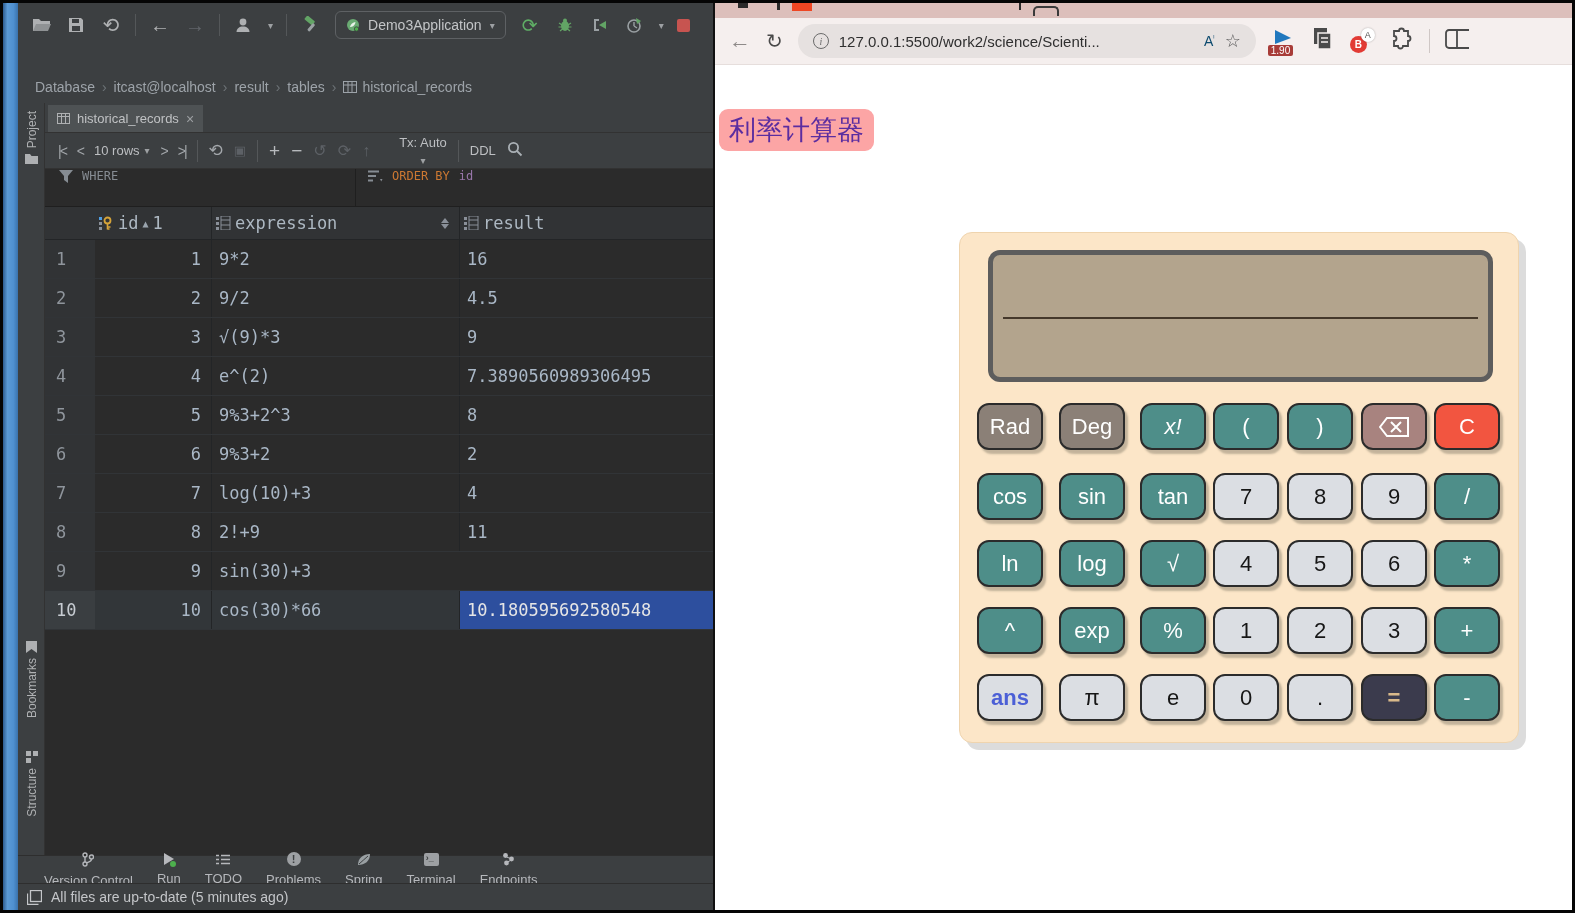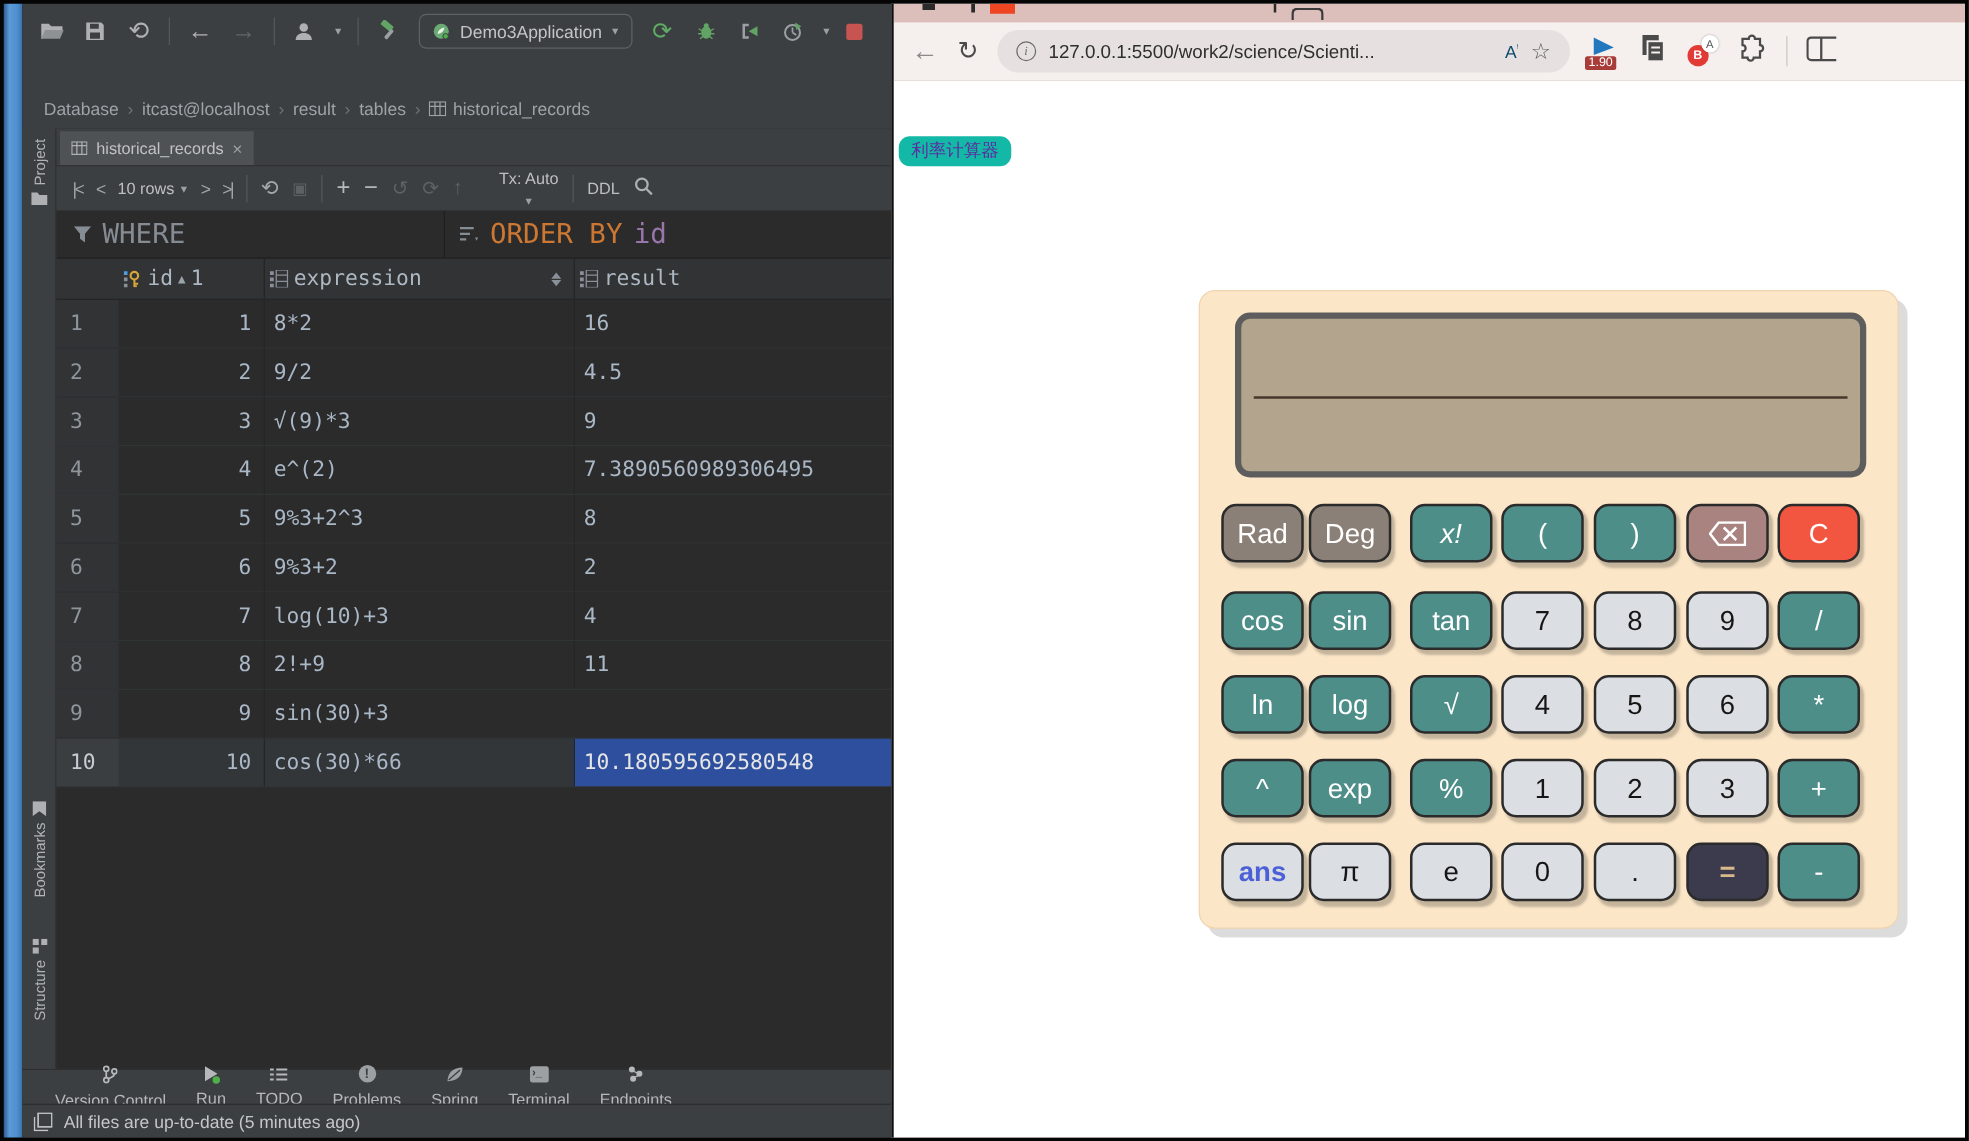--- a/index.html
+++ b/index.html
@@ -43,21 +43,21 @@
   .tab-close { color:#9da0a3; font-size:14px; line-height:1; }
 
   .gridbar { height:36px; background:#3c3f41; display:flex; align-items:center; gap:11px;
     padding:0 13px; font-size:13px; color:#a3a7ab; flex:none; border-bottom:1px solid #323232; }
   .gb-ico { color:#a3a7ab; font-size:14px; letter-spacing:-2px; }
   .gb-dim { color:#5d6166; }
   .gb-txt { display:flex; align-items:center; gap:5px; color:#bdbfc2; }
   .plusminus { font-size:19px; color:#b7babd; }
 
   .filterbar { height:38px; background:#2b2b2b; border-bottom:1px solid #1f1f1f; display:flex;
-    align-items:center; font-family:"DejaVu Sans Mono",monospace; font-size:22px; flex:none; }
+    align-items:flex-start; font-family:"DejaVu Sans Mono",monospace; font-size:12px; flex:none; }
   .filter-left { width:310px; display:flex; align-items:center; gap:9px; padding-left:14px; color:#868c93; flex:none; }
   .filter-div { width:1px; height:100%; background:#1f1f1f; flex:none; }
   .filter-right { display:flex; align-items:center; gap:9px; padding-left:12px; }
   .kw-orange { color:#cc7832; }
   .kw-purple { color:#9876aa; }
 
   .grid-header { height:33px; background:#313335; display:flex; align-items:center;
     font-family:"DejaVu Sans Mono",monospace; font-size:17px; color:#adb8c2; flex:none;
     border-bottom:1px solid #232527; }
   .h-gutter { width:50px; height:100%; flex:none; }
@@ -126,37 +126,37 @@
   .flag-badge { position:absolute; left:-3px; bottom:-2px; background:#a83c38; color:#fff; font-size:10px;
     padding:0 3px; border-radius:2px; }
   .red-ext { position:relative; width:26px; height:26px; flex:none; }
   .red-circle { position:absolute; left:1px; bottom:1px; width:17px; height:17px; border-radius:50%;
     background:#e23b35; color:#fff; font-size:10px; font-weight:bold; display:flex; align-items:center; justify-content:center; }
   .a-bubble { position:absolute; right:0; top:0; width:14px; height:14px; border-radius:50%; background:#fff;
     box-shadow:0 0 2px rgba(0,0,0,.3); color:#555; font-size:9px; display:flex; align-items:center; justify-content:center; }
   .b-div { width:1px; height:24px; background:#cfc7c5; flex:none; }
 
   .page { flex:1; position:relative; background:#fff; }
-  .rate-link { position:absolute; left:4px; top:44px; background:#14b8a6; color:#5b2da0;
-    font-size:14px; padding:3px 10px; border-radius:9px; }
+  .rate-link { position:absolute; left:4px; top:44px; background:#fca5a5; color:#5b2da0;
+    font-size:27px; padding:3px 10px; border-radius:9px; }
 
   .calc { position:absolute; left:244px; top:167px; width:560px; height:511px; background:#fce6c8;
     border:1px solid #efd4ae; border-radius:13px; box-shadow:7px 7px 0 #dcdcdc; }
   .calc-display { position:absolute; left:28px; top:17px; width:505px; height:132px; background:#b3a48d;
     border:5px solid #5d5d5d; border-radius:12px; }
   .calc-display-line { position:absolute; left:10px; right:10px; top:62px; border-top:2px solid #45382b; }
   .calc-rows { position:absolute; left:0; top:149px; width:100%; }
   .calc-row { display:flex; padding-left:17px; }
   .calc-row:nth-child(1) { margin-top:21px; }
   .calc-row:nth-child(2) { margin-top:23px; }
   .calc-row:nth-child(n+3) { margin-top:20px; }
   .calc-btn { width:66px; height:47px; border:2px solid #2b2b2b; border-radius:12px;
     display:flex; align-items:center; justify-content:center; font-size:22px;
     box-shadow:3px 4px 2px rgba(165,152,130,.65); font-family:"Liberation Sans",sans-serif; }
-  .calc-btn:nth-child(2) { margin-left:4px;text-align:center; }
+  .calc-btn:nth-child(2) { margin-left:16px;text-align:center; }
   .calc-btn:nth-child(3) { margin-left:15px; }
   .calc-btn:nth-child(4) { margin-left:7px; }
   .calc-btn:nth-child(5) { margin-left:8px; }
   .calc-btn:nth-child(6) { margin-left:8px; }
   .calc-btn:nth-child(7) { margin-left:7px; }
   .k-func   { background:#4e8e89; color:#fff; }
   .k-digit  { background:#dbdee3; color:#161616; }
   .k-mode   { background:#8b8077; color:#fff; }
   .k-back   { background:#a8837f; color:#fff; }
   .k-danger { background:#f25540; color:#fff; }
@@ -390,21 +390,21 @@
                 <path d="M5 4h9M5 9h9" stroke="#8a9099"></path>
               </svg>
             <span>result</span>
           </div>
         </div>
 
         <div class="grid-rows" id="grid-rows">
             <div class="row">
               <div class="g-gutter">1</div>
               <div class="c-id">1</div>
-              <div class="c-expr">8*2</div>
+              <div class="c-expr">9*2</div>
               <div class="c-result">16</div>
             </div>
             <div class="row">
               <div class="g-gutter">2</div>
               <div class="c-id">2</div>
               <div class="c-expr">9/2</div>
               <div class="c-result">4.5</div>
             </div>
             <div class="row">
               <div class="g-gutter">3</div>

